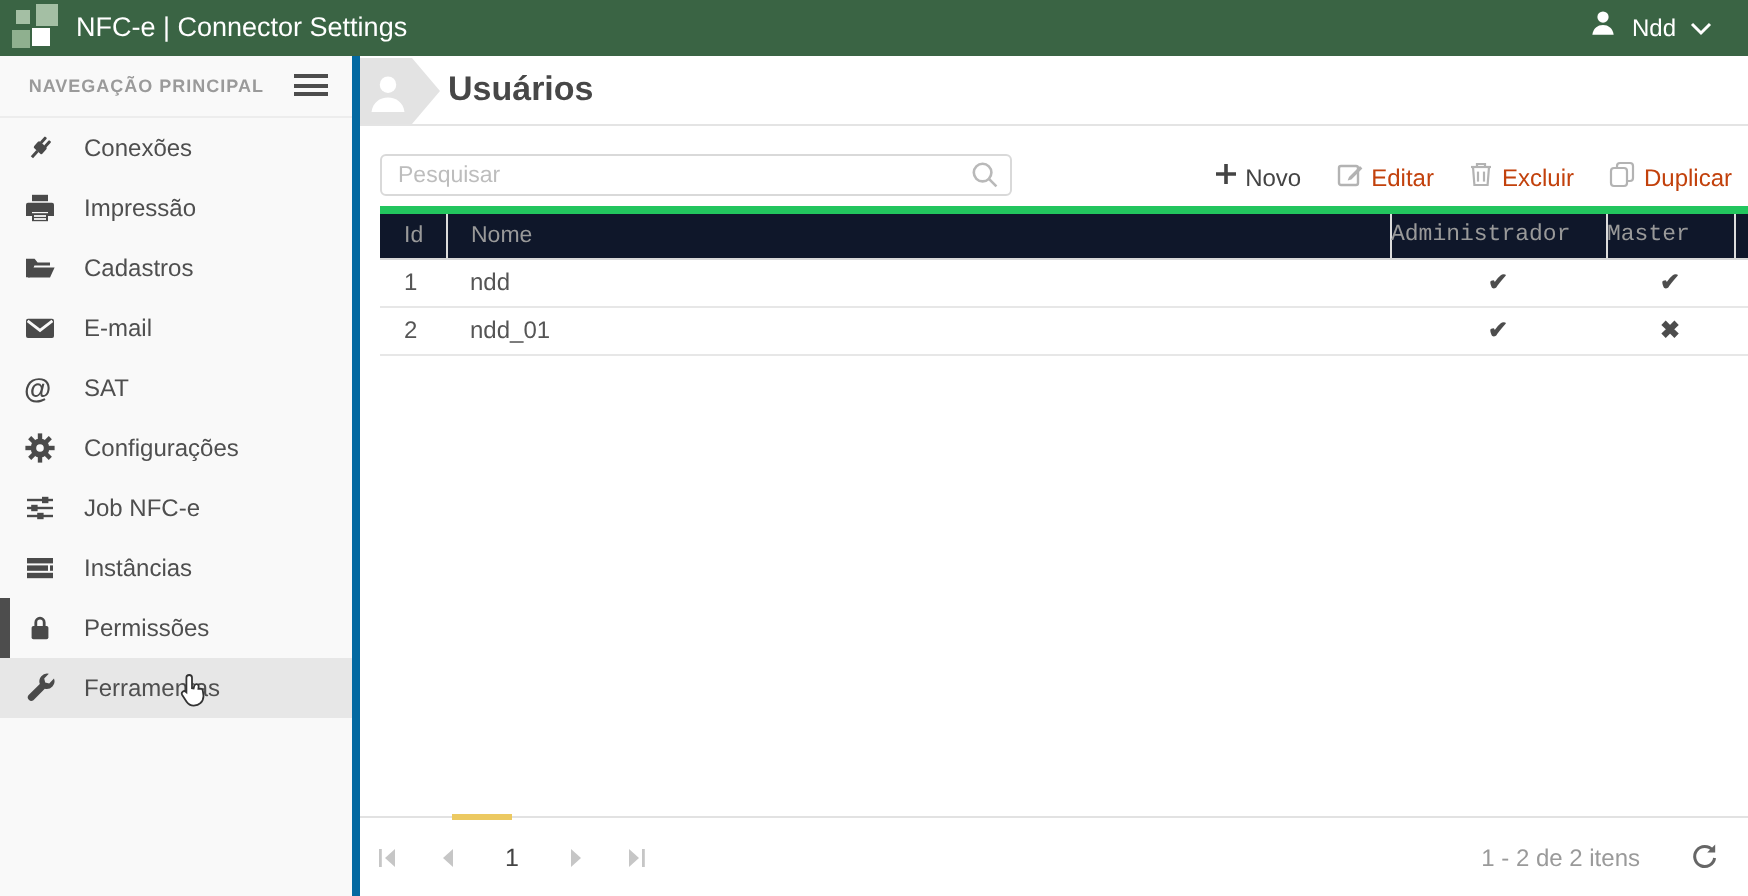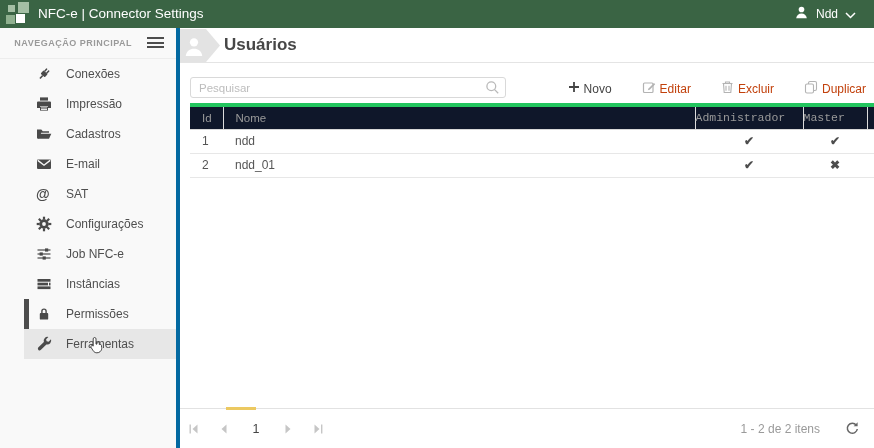--- a/index.html
+++ b/index.html
@@ -20,21 +20,21 @@
   .user-area .uname { color:#fff; font-size:12px; }
 
   
   .sidebar { position:absolute; left:0; top:28px; width:180px; height:420px;
              background:#f9f9f9; border-right:4px solid #0369a1; }
   .nav-header { position:relative; height:31px; border-bottom:1px solid #ededed; }
   .nav-header .nav-label { position:absolute; right:44px; top:10px; font-size:9px; font-weight:bold;
                            letter-spacing:0.5px; color:#9a9a9a; }
   .hamburger { position:absolute; right:12px; top:9px; width:17px; height:13px; cursor:pointer; }
   .hamburger i { display:block; height:2.2px; background:#4d4d4d; margin-bottom:2.4px; }
-  .nav-item { position:relative; height:30px; display:flex; align-items:center; cursor:pointer;margin-left:24px; }
+  .nav-item { position:relative; height:30px; display:flex; align-items:center; cursor:pointer; }
   .nav-item .nicon { position:absolute; left:12px; top:7px; width:16px; height:16px; }
   .nav-item .nlabel { position:absolute; left:42px; font-size:12px; color:#4f4f4f; }
   .nav-item.selected::before { content:""; position:absolute; left:0; top:0; width:5px; height:30px; background:#4d4d4d; }
   .nav-item.hovered { background:#e7e7e7; }
   .at-glyph { font-size:14px; font-weight:bold; color:#4a4a4a; line-height:16px; }
 
   
   .content { position:absolute; left:180px; top:28px; width:694px; height:420px; background:#fff; }
   .page-header { position:absolute; left:0; top:0; width:758px; height:35px; background:#fff;
                  border-bottom:1px solid #e4e4e4; }
@@ -42,21 +42,21 @@
             clip-path:polygon(0 0, 65% 0, 100% 50%, 65% 100%, 0 100%); }
   .page-title { position:absolute; left:44px; top:0; line-height:34px; font-size:17px; color:#474747; font-weight:600; }
 
   .search-wrap { position:absolute; left:10px; top:49px; width:316px; height:25px; }
   .search-input { width:316px; height:21px; border:1px solid #d9d9d9; border-radius:3px;
                   font-size:11.5px; color:#555; padding:0 24px 0 8px; outline:none;
                   font-family:"Liberation Sans", sans-serif; }
   .search-input::placeholder { color:#bdbdbd; }
   .search-icon { position:absolute; right:6px; top:3px; }
 
-  .action-bar { position:absolute; right:8px; top:52px; display:flex; gap:30px; align-items:center; }
+  .action-bar { position:absolute; right:8px; top:52px; display:flex; gap:17px; align-items:center; }
   .action-btn { display:flex; align-items:center; gap:4px; font-size:12px; cursor:pointer; background:none; border:none;
                 font-family:"Liberation Sans", sans-serif; }
   .action-btn.enabled  { color:#444; }
   .action-btn.disabled { color:#c2410c; }
 
   
   table.grid { position:absolute; left:10px; top:75px; width:684px; border-collapse:collapse; table-layout:fixed; }
   table.grid th { height:24px; background:#0f172a; font-size:11.5px; font-weight:normal; color:#999;
                   text-align:left; padding:0 0 0 12px; border-bottom:1px solid #d8d8d8; border-top:4px solid #22c55e; }
   table.grid th + th { border-left:1px solid #dcdcdc; }

